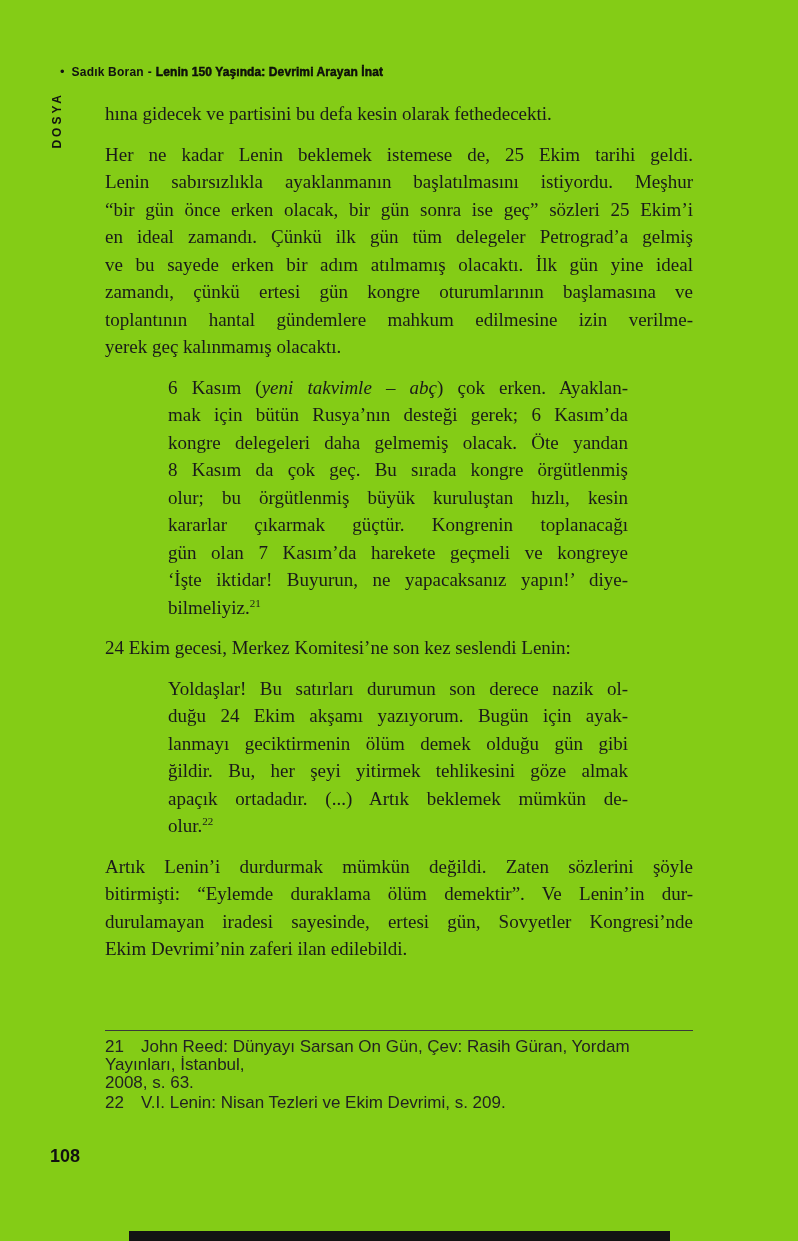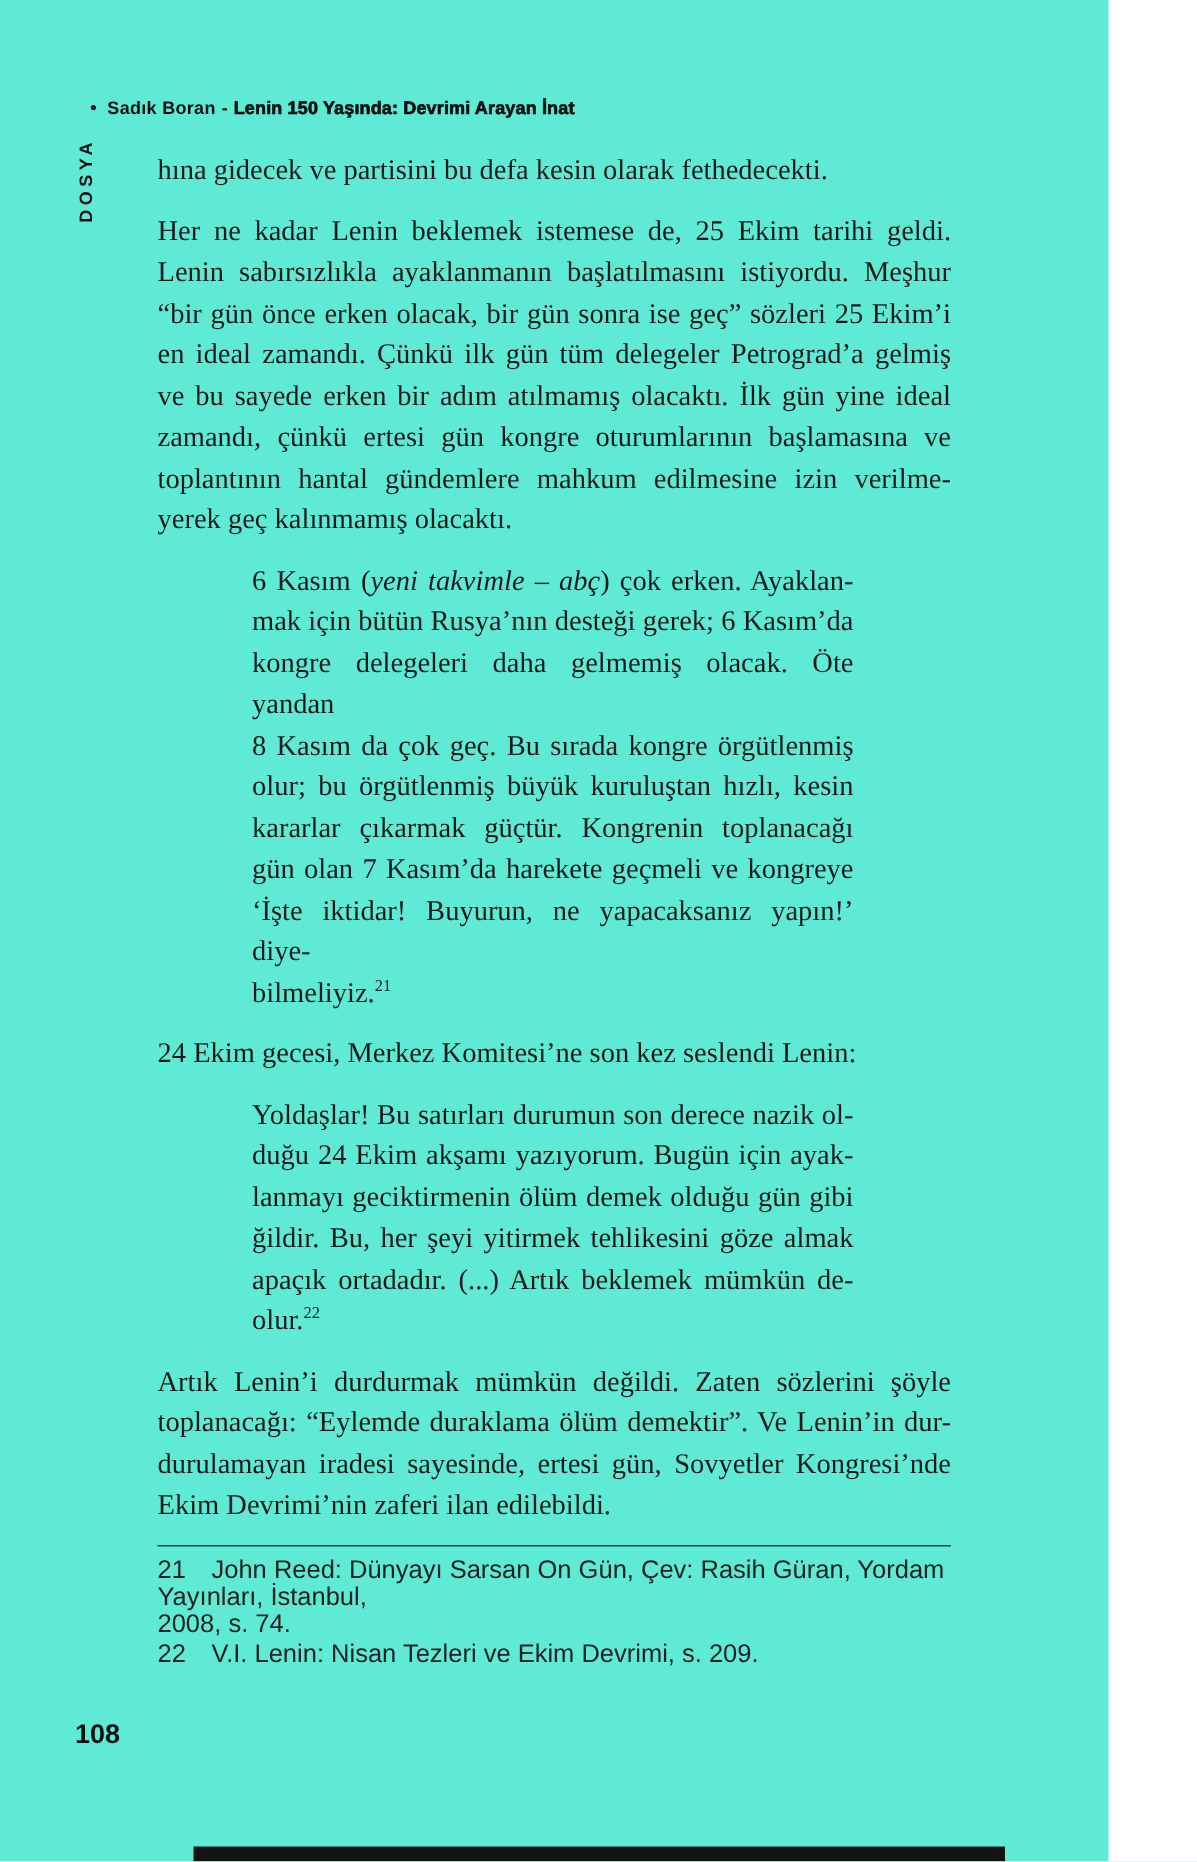--- a/index.html
+++ b/index.html
@@ -2,23 +2,23 @@
 <html lang="tr"><head>
 <meta charset="utf-8">
 <style>
   html, body {
     margin: 0;
     padding: 0;
     background: #ffffff;
   }
   .page {
     position: relative;
-    width: 739px;
+    width: 798px;
     height: 1241px;
-    background: #5eead4;
+    background: #84cc16;
     overflow: hidden;
     color: #1c1c1c;
     font-family: "Liberation Serif", serif;
   }
 
   
   .header {
     position: absolute;
     top: 64px;
     left: 60px;
@@ -155,32 +155,32 @@
       <div class="block quote">
         <div class="line"><span>Yoldaşlar! Bu satırları durumun son derece nazik ol-</span></div>
         <div class="line"><span>duğu 24 Ekim akşamı yazıyorum. Bugün için ayak-</span></div>
         <div class="line"><span>lanmayı geciktirmenin ölüm demek olduğu gün gibi</span></div>
         <div class="line"><span>ğildir. Bu, her şeyi yitirmek tehlikesini göze almak</span></div>
         <div class="line"><span>apaçık ortadadır. (...) Artık beklemek mümkün de-</span></div>
         <div class="line last"><span>olur.</span><sup>22</sup></div>
       </div>
       <div class="block paragraph">
         <div class="line"><span>Artık Lenin’i durdurmak mümkün değildi. Zaten sözlerini şöyle</span></div>
-        <div class="line"><span>toplanacağı: “Eylemde duraklama ölüm demektir”. Ve Lenin’in dur-</span></div>
+        <div class="line"><span>bitirmişti: “Eylemde duraklama ölüm demektir”. Ve Lenin’in dur-</span></div>
         <div class="line"><span>durulamayan iradesi sayesinde, ertesi gün, Sovyetler Kongresi’nde</span></div>
         <div class="line last"><span>Ekim Devrimi’nin zaferi ilan edilebildi.</span></div>
       </div>
     </div>
 
   <div class="footnote-area">
     <div class="fn-rule"></div>
     <div class="footnotes">
         <div class="block footnote">
           <div class="line"><span class="fn-num">21</span><span>John Reed: Dünyayı Sarsan On Gün, Çev: Rasih Güran, Yordam Yayınları, İstanbul,</span></div>
-          <div class="line last"><span>2008, s. 74.</span></div>
+          <div class="line last"><span>2008, s. 63.</span></div>
         </div>
         <div class="block footnote">
           <div class="line last"><span class="fn-num">22</span><span>V.I. Lenin: Nisan Tezleri ve Ekim Devrimi, s. 209.</span></div>
         </div>
       </div>
   </div>
 
   <div class="page-number">108</div>
 
   <div class="bottom-bar"></div>

